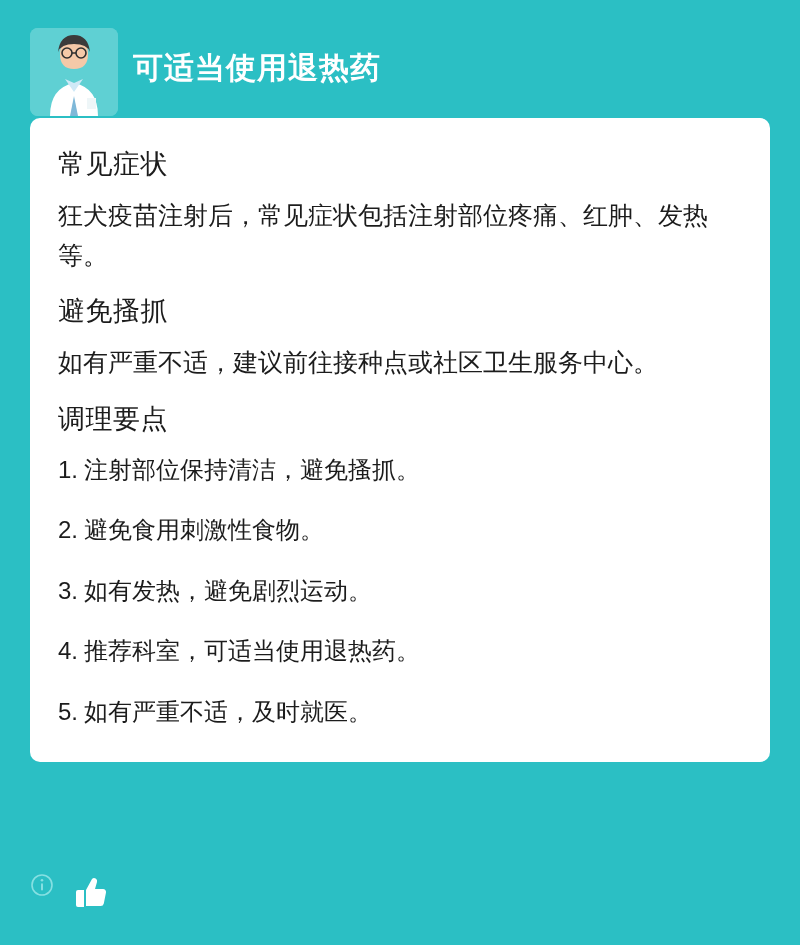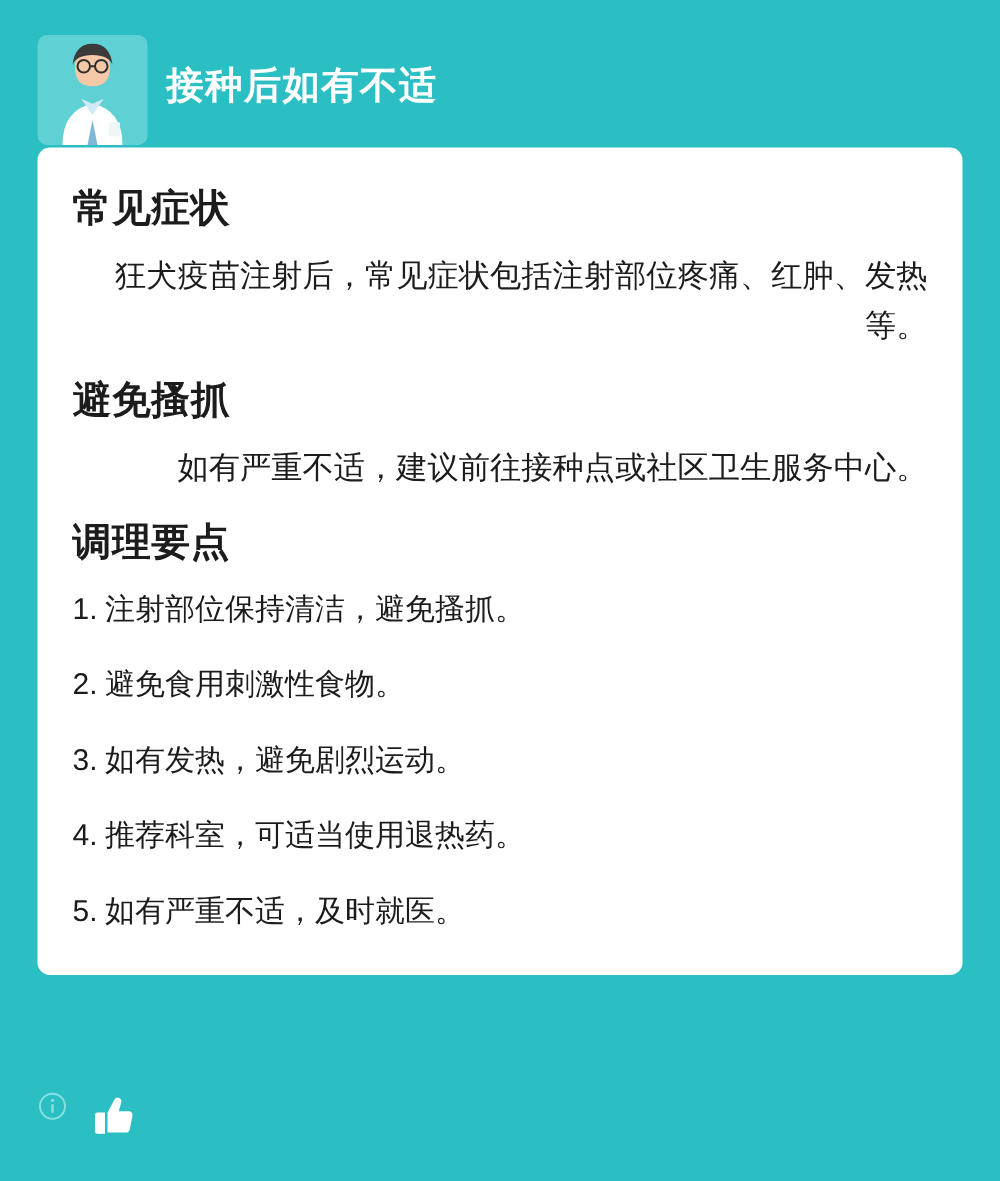--- a/index.html
+++ b/index.html
@@ -47,35 +47,34 @@
     position: absolute;
     left: 30px;
     top: 118px;
     width: 740px;
     background: #ffffff;
     border-radius: 10px;
     box-sizing: border-box;
     padding: 20px 28px 34px 28px;
   }
   .section-heading {
-    font-size: 31px;
-    font-weight: bold;
+    font-size: 27px;
+    font-weight: normal;
     color: #1c1c1c;
     margin: 18px 0 14px 0;
     letter-spacing: 0.5px;
   }
   .section-heading.first {
     margin-top: 8px;
   }
   .paragraph {
     font-size: 25px;
     line-height: 1.58;
     color: #1c1c1c;
     margin: 0 0 6px 0;
-    text-align: right;
   }
   .tip-list {
     margin: 16px 0 0 0;
     padding: 0;
     list-style: none;
   }
   .tip-item {
     font-size: 24px;
     color: #1c1c1c;
     line-height: 1.4;
@@ -142,21 +141,21 @@
 
       <path d="M20 88 q0 -28 24 -33 q24 5 24 33 z" fill="#ffffff"></path>
 
       <path d="M44 55 l-9 -4 l9 13 l9 -13 z" fill="#cfe9f7"></path>
       <path d="M44 68 l-4 20 l8 0 z" fill="#7fb8d8"></path>
 
       <rect x="57" y="70" width="9" height="11" fill="#eef6f8"></rect>
     </svg>
   </div>
 
-  <div class="title">接种后如有不适</div>
+  <div class="title">可适当使用退热药</div>
 
   <div class="card">
 
     <div class="section-heading first">常见症状</div>
     <p class="paragraph">狂犬疫苗注射后，常见症状包括注射部位疼痛、红肿、发热等。</p>
 
     <div class="section-heading">避免搔抓</div>
     <p class="paragraph">如有严重不适，建议前往接种点或社区卫生服务中心。</p>
 
     <div class="section-heading">调理要点</div>

